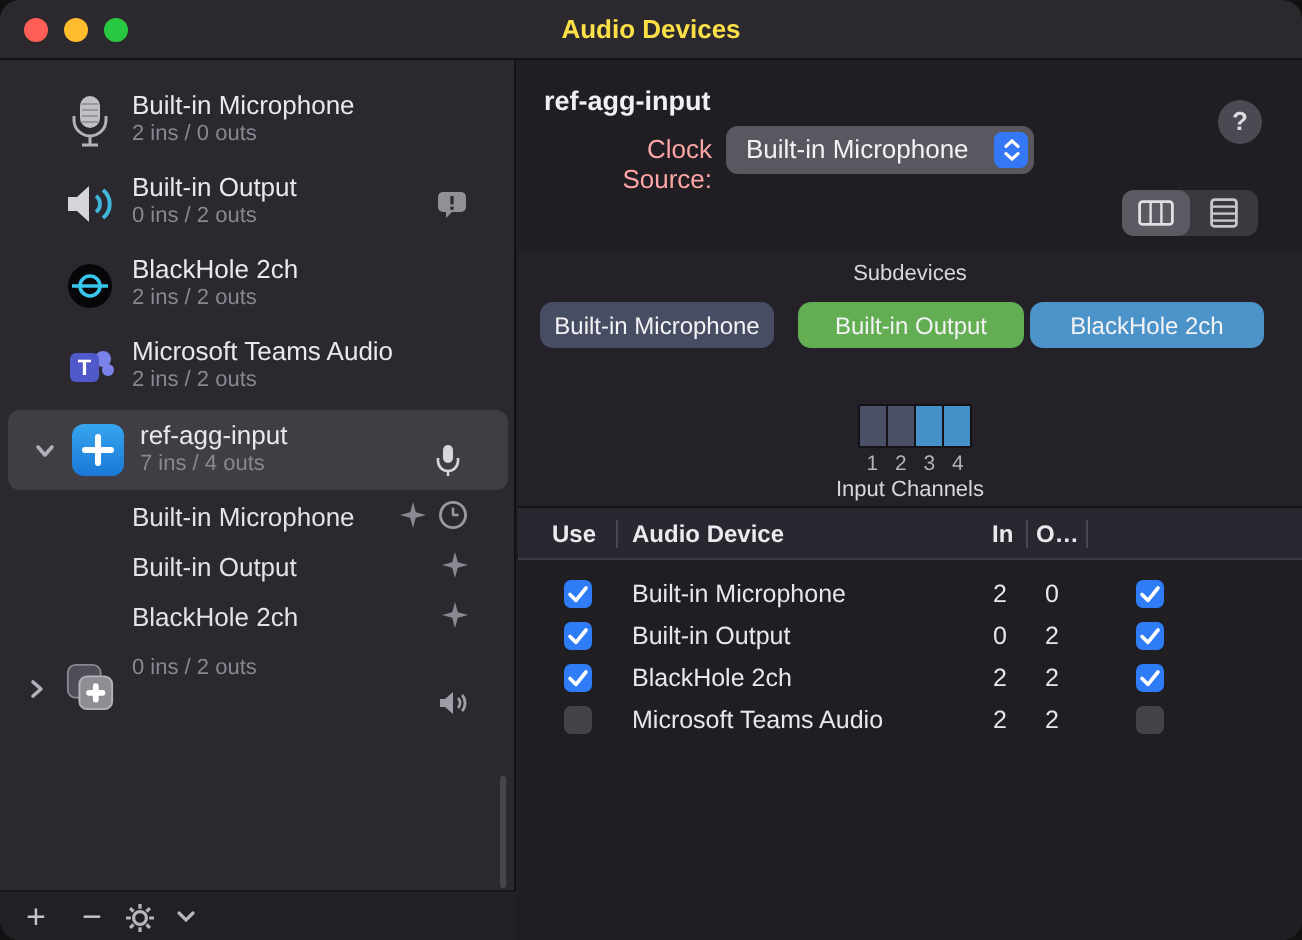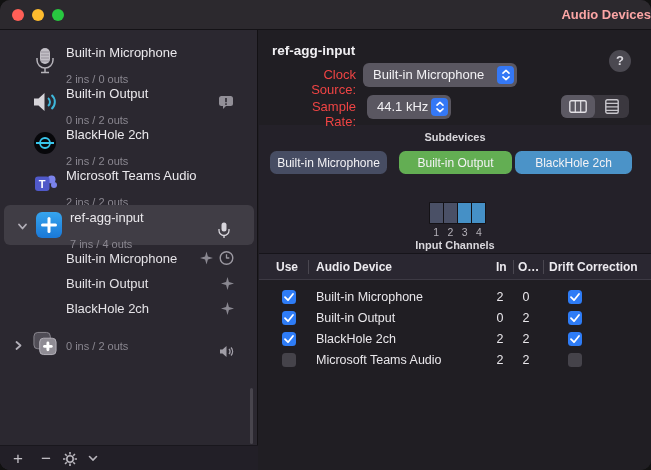--- a/index.html
+++ b/index.html
@@ -1,62 +1,62 @@
 <!DOCTYPE html>
 <html><head>
 <meta charset="utf-8">
 <style>
   html,body{margin:0;padding:0;background:#111;}
   *{box-sizing:border-box;font-family:"Liberation Sans",sans-serif;}
   .window{position:relative;width:651px;height:470px;background:#201e23;border-radius:10px;overflow:hidden;}
 
   
   .titlebar{position:absolute;left:0;top:0;width:651px;height:30px;background:#2c292e;border-bottom:1px solid #141216;}
-  .title{position:absolute;left:0;top:7px;width:100%;text-align:right;font-size:13px;font-weight:bold;color:#fca5a5;}
+  .title{position:absolute;left:0;top:7px;width:100%;text-align:center;font-size:13px;font-weight:bold;color:#fde047;}
   .tl{position:absolute;top:9px;width:12px;height:12px;border-radius:50%;}
   .tl.red{left:12px;background:#ff5f57;}
   .tl.yellow{left:32px;background:#febc2e;}
   .tl.green{left:52px;background:#28c840;}
 
   
   .sidebar{position:absolute;left:0;top:30px;width:258px;height:440px;background:#2b2830;border-right:1px solid #131114;}
   .srow{position:absolute;left:0;width:258px;height:41px;}
   .srow.sel{left:4px;width:250px;height:40px;background:#403d45;border-radius:6px;}
   .chev{position:absolute;left:13px;}
   .dev-icon{position:absolute;left:32px;top:50%;transform:translateY(-50%);width:26px;height:28px;display:flex;align-items:center;justify-content:center;}
   .dev-text{position:absolute;left:66px;top:5px;}
   .dev-name{font-size:13px;color:#eae8ec;line-height:16px;white-space:nowrap;}
-  .dev-detail{font-size:11px;color:#8a8790;line-height:13px;margin-top:12px;white-space:nowrap;}
+  .dev-detail{font-size:11px;color:#8a8790;line-height:13px;margin-top:0;white-space:nowrap;}
   .trail{position:absolute;right:24px;top:50%;transform:translateY(-50%);display:flex;gap:6px;align-items:center;}
   .trail-low{top:auto;bottom:6px;transform:none;}
   .subrow{position:absolute;left:0;width:258px;height:25px;}
   .sub-name{position:absolute;left:66px;top:4px;font-size:13px;color:#e4e2e6;white-space:nowrap;}
   .subtrail{position:absolute;right:24px;top:50%;transform:translateY(-50%);display:flex;gap:6px;align-items:center;}
   .scrollbar{position:absolute;left:250px;top:358px;width:3px;height:56px;background:#58555e;border-radius:2px;opacity:.65;}
   .side-toolbar{position:absolute;left:0;bottom:0;width:258px;height:25px;background:#221f27;border-top:1px solid #19171d;}
   .tb-btn{position:absolute;top:0;height:25px;display:flex;align-items:center;justify-content:center;color:#c5c2c8;font-size:17px;line-height:25px;}
   .tb-add{left:10px;width:16px;}
   .tb-remove{left:37px;width:18px;}
   .tb-gear{left:61px;width:18px;}
   .tb-chev{left:85px;width:16px;}
 
   
   .panel{position:absolute;left:259px;top:30px;width:392px;height:440px;background:#201e23;}
   .band-mid{position:absolute;left:0;top:95px;width:392px;height:128px;background:#242129;}
   .panel-title{position:absolute;left:13px;top:13px;font-size:13.5px;font-weight:bold;color:#f0eff2;}
   .help-btn{position:absolute;left:350px;top:20px;width:22px;height:22px;border-radius:50%;background:#4b4951;color:#dcdae0;font-size:13px;font-weight:bold;text-align:center;line-height:22px;}
-  .field-label{position:absolute;left:0px;width:97px;text-align:right;font-size:13px;color:#ef4444;padding-left:41px;}
+  .field-label{position:absolute;left:0px;width:97px;text-align:right;font-size:13px;color:#fca5a5;padding-left:41px;}
   .dropdown{position:absolute;height:24px;background:#5a5761;border-radius:6px;color:#f2f1f4;font-size:13px;}
   .dd-label{position:absolute;left:10px;top:4px;white-space:nowrap;}
   .dd-stepper{position:absolute;right:3px;top:3px;width:17px;height:18px;background:#3478f6;border-radius:4px;display:flex;align-items:center;justify-content:center;}
   .seg{position:absolute;left:302px;top:65px;width:68px;height:23px;background:#3b383f;border-radius:6px;}
   .seg-btn{position:absolute;top:0;width:34px;height:23px;display:flex;align-items:center;justify-content:center;border-radius:6px;}
   .seg-btn.on{background:#5c5963;}
   .seg-left{left:0;} .seg-right{left:34px;}
-  .sect-head{position:absolute;left:0;width:392px;text-align:center;font-size:11px;font-weight:bold;color:#d9d7dc;}
+  .sect-head{position:absolute;left:0;width:392px;text-align:center;font-size:11px;font-weight:normal;color:#d9d7dc;}
   .pill{position:absolute;top:121px;height:23px;border-radius:6.5px;color:#f3f2f5;font-size:12px;display:flex;align-items:center;justify-content:center;white-space:nowrap;}
   .channels{position:absolute;left:170px;top:172px;display:flex;gap:1px;background:#141216;padding:1px;border-radius:1px;}
   .ch{width:13px;height:20px;background:#4a5066;}
   .ch.on{background:#4590c6;}
   .ch-nums{position:absolute;left:170px;top:196px;width:57px;display:flex;justify-content:space-around;font-size:10.5px;color:#b4b1b8;}
 
   
   .tbl-topline{position:absolute;left:0;top:223px;width:392px;height:1px;background:#16141a;}
   .tbl-header{position:absolute;left:0;top:224px;width:392px;height:26px;background:#2a2731;border-bottom:1px solid #3d3a44;}
   .th{position:absolute;top:6px;font-size:12px;font-weight:bold;color:#eceaef;white-space:nowrap;}
@@ -282,30 +282,20 @@
     <div class="dropdown" style="left:104px;top:33px;width:154px">
       <span class="dd-label">Built-in Microphone</span>
       <span class="dd-stepper">
         <svg width="10" height="12" viewBox="0 0 10 12">
             <polyline points="2,4.2 5,1.4 8,4.2" fill="none" stroke="#fff" stroke-width="1.6" stroke-linecap="round" stroke-linejoin="round"></polyline>
             <polyline points="2,7.8 5,10.6 8,7.8" fill="none" stroke="#fff" stroke-width="1.6" stroke-linecap="round" stroke-linejoin="round"></polyline>
           </svg>
       </span>
     </div>
 
-    <div class="field-label" style="top:69px">Sample Rate:</div>
-    <div class="dropdown" style="left:108px;top:65px;width:84px">
-      <span class="dd-label">44.1 kHz</span>
-      <span class="dd-stepper">
-        <svg width="10" height="12" viewBox="0 0 10 12">
-            <polyline points="2,4.2 5,1.4 8,4.2" fill="none" stroke="#fff" stroke-width="1.6" stroke-linecap="round" stroke-linejoin="round"></polyline>
-            <polyline points="2,7.8 5,10.6 8,7.8" fill="none" stroke="#fff" stroke-width="1.6" stroke-linecap="round" stroke-linejoin="round"></polyline>
-          </svg>
-      </span>
-    </div>
 
     <div class="seg">
       <div class="seg-btn seg-left on">
         <svg width="18" height="13" viewBox="0 0 18 13">
             <rect x="0.8" y="0.8" width="16.4" height="11.4" rx="1.5" fill="none" stroke="#e2e0e5" stroke-width="1.4"></rect>
             <line x1="6.3" y1="1" x2="6.3" y2="12" stroke="#e2e0e5" stroke-width="1.2"></line>
             <line x1="11.7" y1="1" x2="11.7" y2="12" stroke="#e2e0e5" stroke-width="1.2"></line>
           </svg>
       </div>
       <div class="seg-btn seg-right">
@@ -346,21 +336,20 @@
 
     <div class="tbl-topline"></div>
     <div class="tbl-header">
       <span class="th" style="left:17px">Use</span>
       <span class="hdiv" style="left:49px"></span>
       <span class="th" style="left:57px">Audio Device</span>
       <span class="th" style="left:237px">In</span>
       <span class="hdiv" style="left:254px"></span>
       <span class="th" style="left:259px">O…</span>
       <span class="hdiv" style="left:284px"></span>
-      <span class="th" style="left:290px">Drift Correction</span>
     </div>
 
     <div class="trow" style="top:256px">
       <span class="cb on" style="left:23px">
           <svg width="14" height="14" viewBox="0 0 14 14">
             <polyline points="3,7.2 6,10.2 11,4" fill="none" stroke="#fff" stroke-width="1.8" stroke-linecap="round" stroke-linejoin="round"></polyline>
           </svg>
         </span>
       <span class="td-dev">Built-in Microphone</span>
       <span class="td-num" style="left:230px">2</span>

